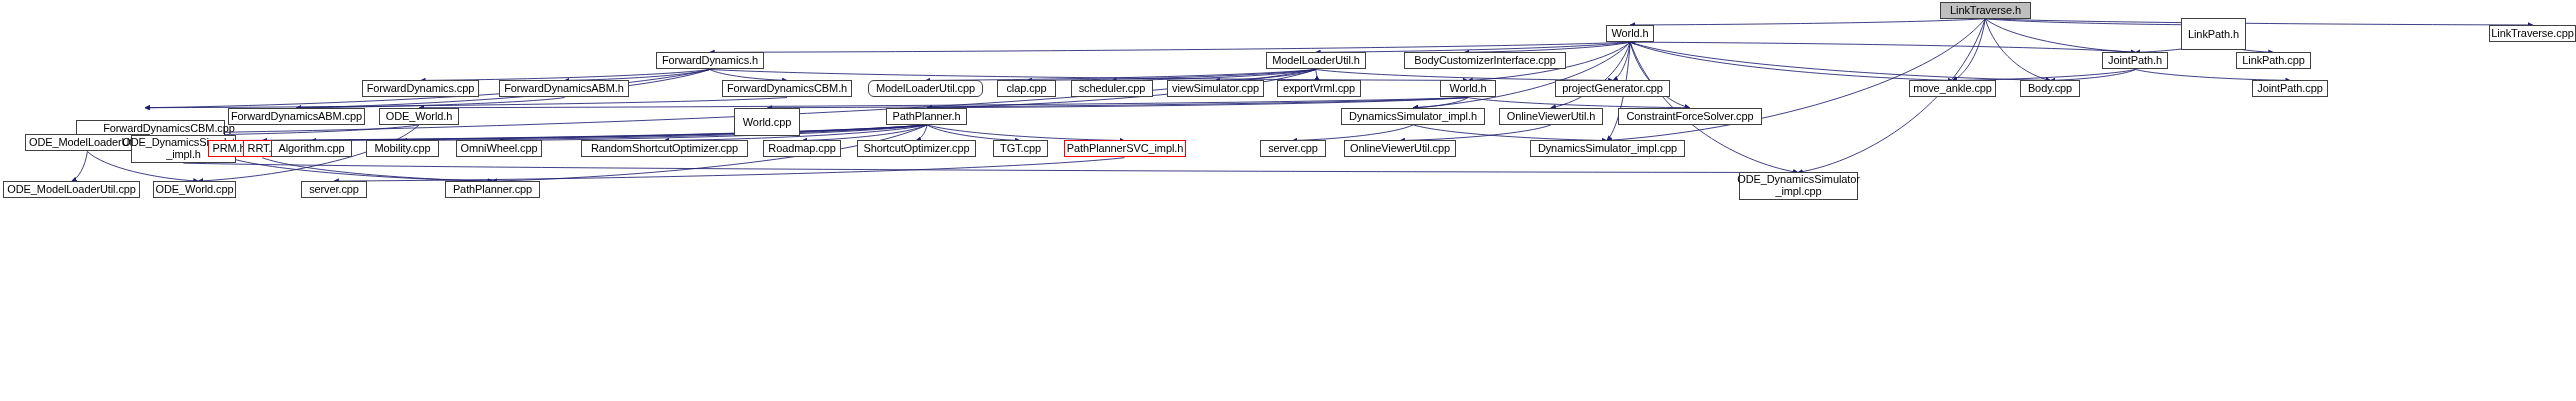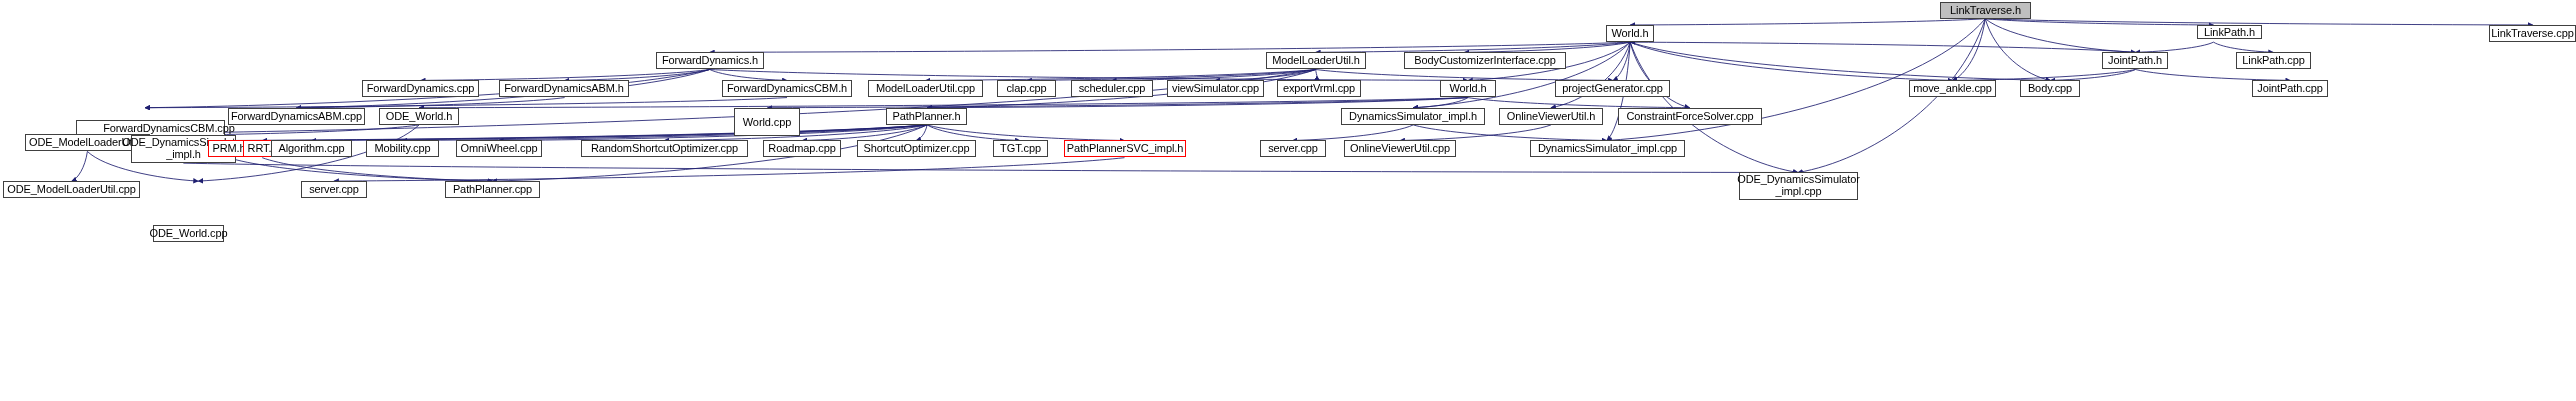--- a/index.html
+++ b/index.html
@@ -130,33 +130,33 @@
       <path d="M 1441,202 C 1289.05,218.5 812.94,229.6 428,232" fill="none" stroke="#1f1f70" stroke-width="1.1" marker-end="url(#arrow)"></path>
       <path d="M 1811,160 C 1787.75,171 1714.9,178.4 1656,180" fill="none" stroke="#1f1f70" stroke-width="1.1" marker-end="url(#arrow)"></path>
       <path d="M 1811,160 C 1848.2,171 1964.76,178.4 2059,180" fill="none" stroke="#1f1f70" stroke-width="1.1" marker-end="url(#arrow)"></path>
       <path d="M 1987.5,160 C 1958.475,171 1867.53,178.4 1794,180" fill="none" stroke="#1f1f70" stroke-width="1.1" marker-end="url(#arrow)"></path>
       <path d="M 235,209 C 545.3499999999999,215.6 1517.78,220.04 2304,221" fill="none" stroke="#1f1f70" stroke-width="1.1" marker-end="url(#arrow)"></path>
     </svg>
   <div id="node-layer">
       <div class="node root" style="left: 1940px; top: 1.6px; width: 91px; height: 17px;">LinkTraverse.h</div>
       <div class="node" style="left: 2489px; top: 25px; width: 87px; height: 17px;">LinkTraverse.cpp</div>
       <div class="node" style="left: 1606px; top: 25px; width: 48px; height: 17px;">World.h</div>
-      <div class="node" style="left: 2181px; top: 25px; width: 65px; height: 14px; margin-left: 16px;">LinkPath.h</div>
+      <div class="node" style="left: 2181px; top: 18px; width: 65px; height: 32px;">LinkPath.h</div>
       <div class="node" style="left: 2102px; top: 52px; width: 66px; height: 17px;">JointPath.h</div>
       <div class="node" style="left: 2236px; top: 52px; width: 75px; height: 17px;">LinkPath.cpp</div>
       <div class="node" style="left: 656px; top: 52px; width: 108px; height: 17px;">ForwardDynamics.h</div>
       <div class="node" style="left: 1266px; top: 52px; width: 100px; height: 17px;">ModelLoaderUtil.h</div>
       <div class="node" style="left: 1384px; top: 52px; width: 162px; height: 17px; margin-left: 20px;">BodyCustomizerInterface.cpp</div>
       <div class="node" style="left: 2252px; top: 80px; width: 76px; height: 17px;">JointPath.cpp</div>
       <div class="node" style="left: 1909px; top: 80px; width: 87px; height: 17px;">move_ankle.cpp</div>
       <div class="node" style="left: 2020px; top: 80px; width: 60px; height: 17px;">Body.cpp</div>
       <div class="node" style="left: 362px; top: 80px; width: 117px; height: 17px;">ForwardDynamics.cpp</div>
       <div class="node" style="left: 499px; top: 80px; width: 130px; height: 17px;">ForwardDynamicsABM.h</div>
       <div class="node" style="left: 722px; top: 80px; width: 130px; height: 17px;">ForwardDynamicsCBM.h</div>
-      <div class="node" style="left: 868px; top: 80px; width: 115px; height: 17px;">ModelLoaderUtil.cpp</div>
+      <div class="node" style="left: 868px; top: 80px; width: 115px; height: 17px; border-radius: 6px;">ModelLoaderUtil.cpp</div>
       <div class="node" style="left: 997px; top: 80px; width: 59px; height: 17px;">clap.cpp</div>
       <div class="node" style="left: 1071px; top: 80px; width: 82px; height: 17px;">scheduler.cpp</div>
       <div class="node" style="left: 1167px; top: 80px; width: 97px; height: 17px;">viewSimulator.cpp</div>
       <div class="node" style="left: 1277px; top: 80px; width: 84px; height: 17px;">exportVrml.cpp</div>
       <div class="node" style="left: 1440px; top: 80px; width: 56px; height: 17px;">World.h</div>
       <div class="node" style="left: 1555px; top: 80px; width: 115px; height: 17px;">projectGenerator.cpp</div>
       <div class="node" style="left: 76px; top: 120px; width: 149px; height: 17px; padding-left: 40px;">ForwardDynamicsCBM.cpp</div>
       <div class="node" style="left: 228px; top: 108px; width: 137px; height: 17px;">ForwardDynamicsABM.cpp</div>
       <div class="node" style="left: 379px; top: 108px; width: 80px; height: 17px;">ODE_World.h</div>
       <div class="node" style="left: 734px; top: 108px; width: 66px; height: 28px;">World.cpp</div>
@@ -174,20 +174,20 @@
       <div class="node" style="left: 456px; top: 140px; width: 86px; height: 17px;">OmniWheel.cpp</div>
       <div class="node" style="left: 581px; top: 140px; width: 167px; height: 17px;">RandomShortcutOptimizer.cpp</div>
       <div class="node" style="left: 763px; top: 140px; width: 78px; height: 17px;">Roadmap.cpp</div>
       <div class="node" style="left: 857px; top: 140px; width: 119px; height: 17px;">ShortcutOptimizer.cpp</div>
       <div class="node" style="left: 993px; top: 140px; width: 55px; height: 17px;">TGT.cpp</div>
       <div class="node highlight" style="left: 1064px; top: 140px; width: 122px; height: 17px;">PathPlannerSVC_impl.h</div>
       <div class="node" style="left: 1260px; top: 140px; width: 66px; height: 17px;">server.cpp</div>
       <div class="node" style="left: 1344px; top: 140px; width: 112px; height: 17px;">OnlineViewerUtil.cpp</div>
       <div class="node" style="left: 1530px; top: 140px; width: 155px; height: 17px;">DynamicsSimulator_impl.cpp</div>
       <div class="node" style="left: 3.1px; top: 181px; width: 137px; height: 17px;">ODE_ModelLoaderUtil.cpp</div>
-      <div class="node" style="left: 153px; top: 181px; width: 71px; height: 17px; margin-top: 44px;">ODE_World.cpp</div>
+      <div class="node" style="left: 153px; top: 181px; width: 83px; height: 17px;">ODE_World.cpp</div>
       <div class="node" style="left: 301px; top: 181px; width: 66px; height: 17px;">server.cpp</div>
       <div class="node" style="left: 445px; top: 181px; width: 95px; height: 17px;">PathPlanner.cpp</div>
       <div class="node two-line" style="left: 1739px; top: 172px; width: 119px; height: 28px;">ODE_DynamicsSimulator
 _impl.cpp</div>
     </div>
 </div>
 
 
 </body></html>

